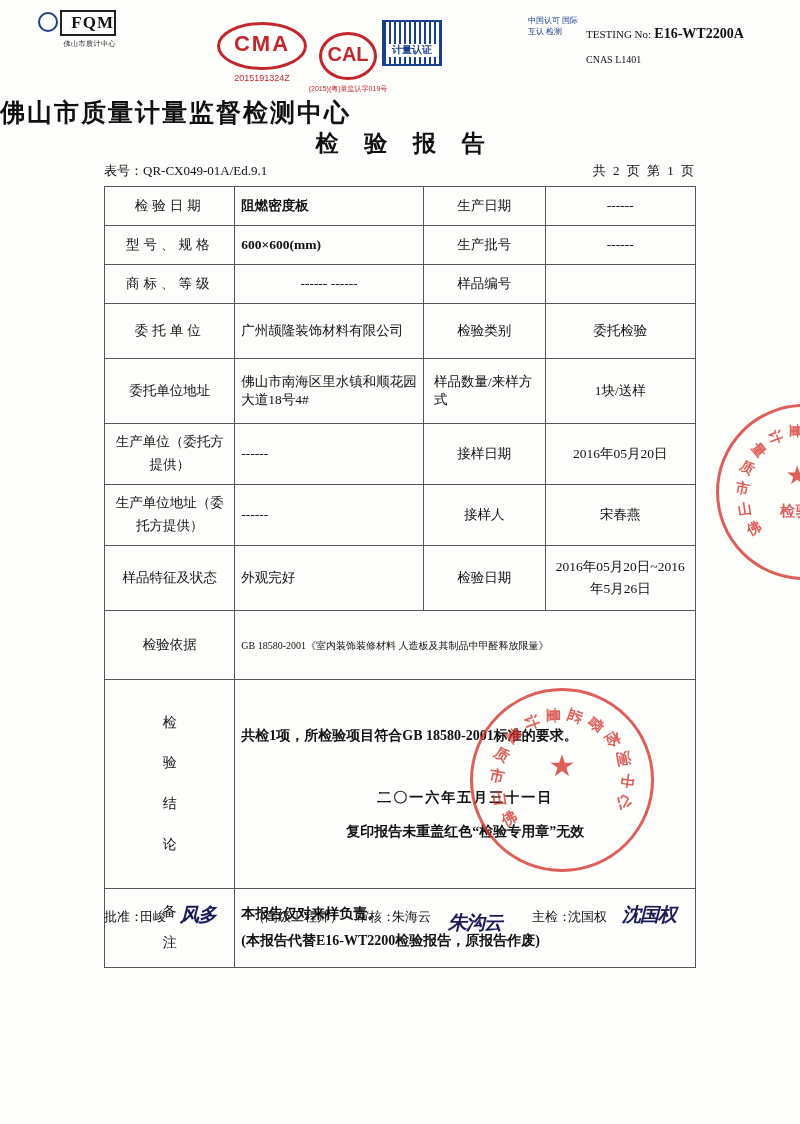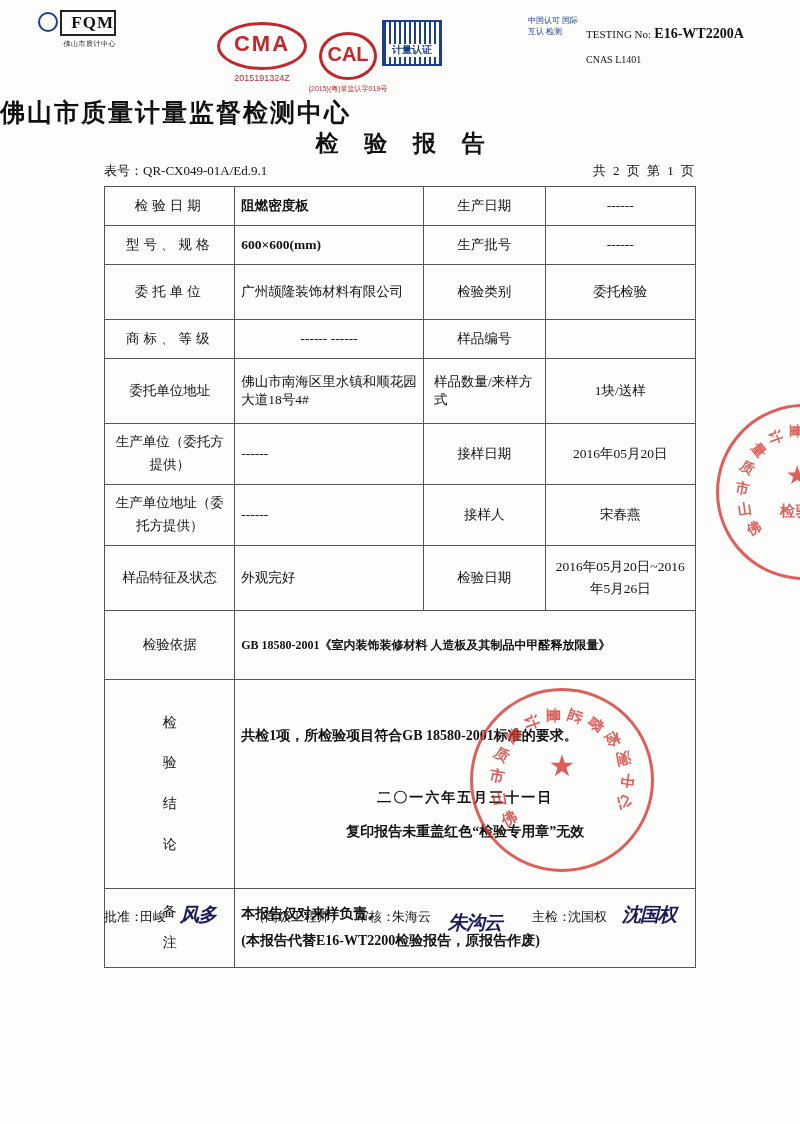--- a/index.html
+++ b/index.html
@@ -275,23 +275,23 @@
     font-weight: bold;
   }
   .remark {
     padding: 8px 10px 8px 20px;
     line-height: 1.9;
     font-weight: bold;
     font-size: 14px;
   }
   .basis {
     padding: 6px 8px 6px 10px;
-    font-weight: bold;
+    font-weight: normal;
     line-height: 1.7;
-    font-size: 12px;
+    font-size: 10px;
   }
 
   
   .sign-row {
     position: absolute;
     top: 900px;
     left: 104px;
     width: 600px;
     font-size: 13px;
     height: 40px;
@@ -445,30 +445,30 @@
       <td class="c-label" style="width:110px;">生产日期</td>
       <td class="c-val-c" style="width:140px;">------</td>
     </tr>
     <tr>
       <td class="c-label-sp" style="height:30px;">型号、规格</td>
       <td class="c-val bold">600×600(mm)</td>
       <td class="c-label">生产批号</td>
       <td class="c-val-c">------</td>
     </tr>
     <tr>
+      <td class="c-label-sp" style="height:30px;">商标、等级</td>
+      <td class="c-val-c">------     ------</td>
+      <td class="c-label">样品编号</td>
+      <td class="c-val-c"></td>
+    </tr>
+    <tr>
       <td class="c-label-sp" style="height:46px;">委托单位</td>
       <td class="c-val">广州颉隆装饰材料有限公司</td>
       <td class="c-label">检验类别</td>
       <td class="c-val-c">委托检验</td>
-    </tr>
-    <tr>
-      <td class="c-label-sp" style="height:30px;">商标、等级</td>
-      <td class="c-val-c">------     ------</td>
-      <td class="c-label">样品编号</td>
-      <td class="c-val-c"></td>
     </tr>
     <tr>
       <td class="c-label" style="height:56px;font-family:Liberation Serif, serif;">委托单位地址</td>
       <td class="c-val">佛山市南海区里水镇和顺花园大道18号4#</td>
       <td class="c-label" style="text-align:left;padding-left:10px;white-space:normal;">样品数量/来样方式</td>
       <td class="c-val-c">1块/送样</td>
     </tr>
     <tr>
       <td class="c-label" style="height:52px;white-space:normal;line-height:1.7;">生产单位（委托方提供）</td>
       <td class="c-val">------</td>

